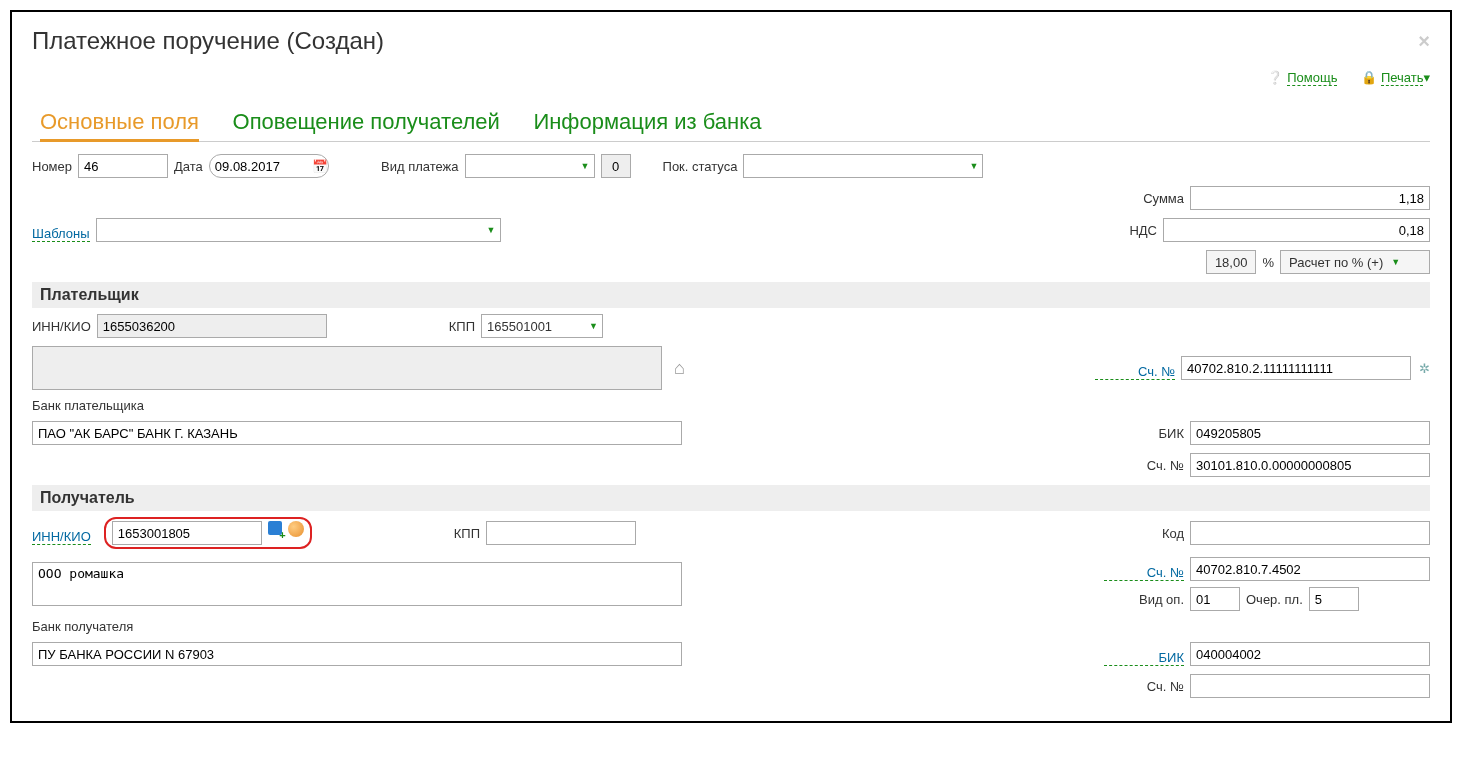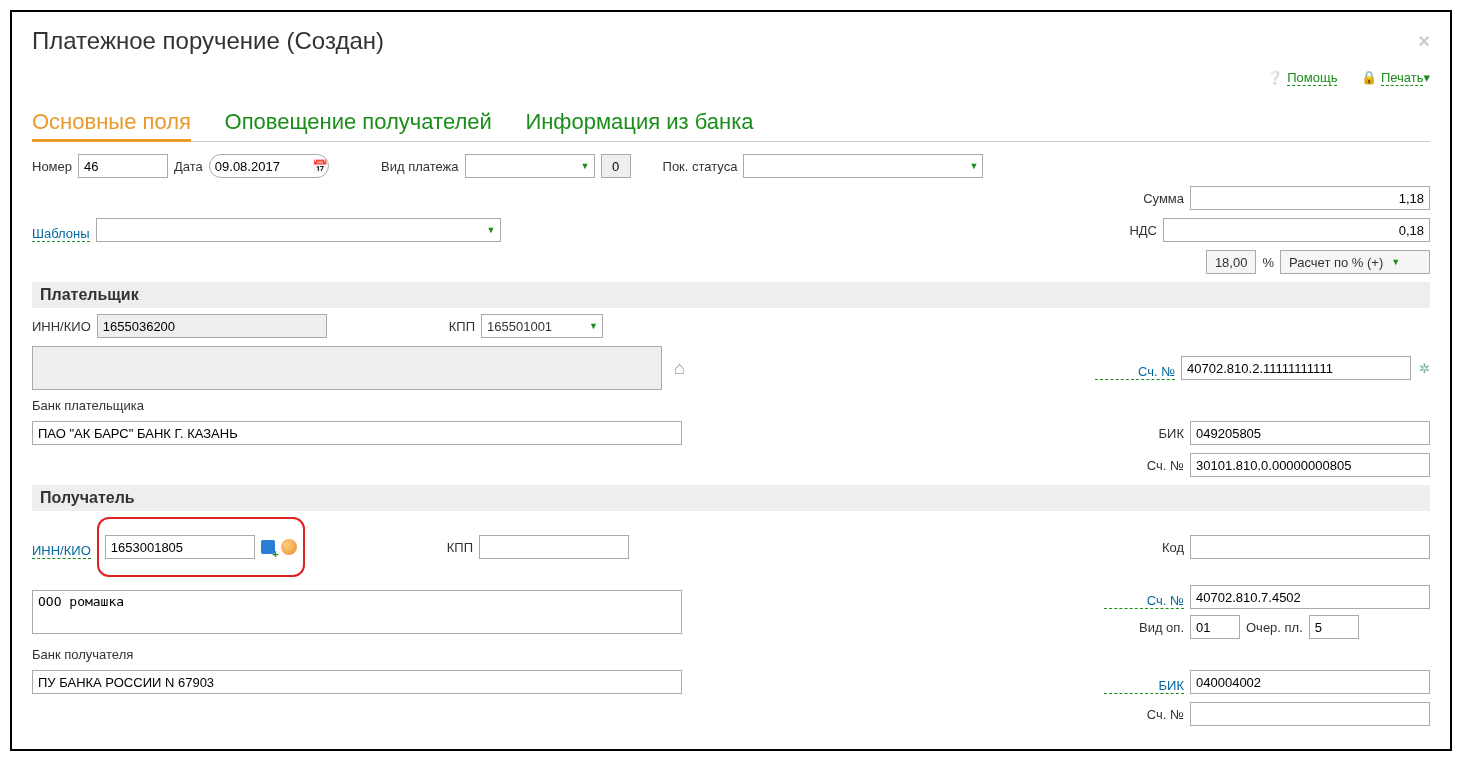--- a/index.html
+++ b/index.html
@@ -6,37 +6,37 @@
 body { font-family: Arial, sans-serif; font-size: 13px; color: #333; background: #fff; padding: 10px; }
 .window { border: 2px solid #000; padding: 15px 20px; position: relative; }
 .title-row { display: flex; justify-content: space-between; align-items: center; margin-bottom: 15px; }
 .title { font-size: 24px; font-weight: normal; color: #333; }
 .close-x { color: #ccc; font-size: 20px; cursor: pointer; font-weight: bold; }
 .top-links { text-align: right; margin-bottom: 20px; }
 .top-links a { color: #1a8d1a; text-decoration: none; border-bottom: 1px dashed #1a8d1a; }
 .top-links .icon { color: #1a8d1a; margin-left: 20px; }
 .tabs { border-bottom: 1px solid #ccc; margin-bottom: 12px; }
 .tab { display: inline-block; font-size: 22px; padding: 4px 0; margin-right: 30px; cursor: pointer; }
-.tab.active { color: #e89a2a; border-bottom: 3px solid #e89a2a; margin-bottom: -1px; }
+.tab.active { color: #e89a2a; border-bottom: 3px solid #e89a2a; margin-bottom: -1px; margin-left: 8px; }
 .tab.inactive { color: #1a8d1a; }
 .row { display: flex; align-items: center; margin-bottom: 8px; gap: 6px; }
 .label { color: #333; white-space: nowrap; }
 .label-link { color: #0369a1; border-bottom: 1px dashed #1a8d1a; cursor: pointer; white-space: nowrap; margin-top: 7px; }
 input[type="text"], .dropdown, .textarea { border: 1px solid #aaa; background: #fff; padding: 3px 5px; font-size: 13px; height: 24px; }
 input[readonly] { background: #eee; }
 .dropdown { position: relative; background: #fff; display: inline-flex; align-items: center; justify-content: space-between; padding-right: 18px; }
 .dropdown::after { content: "▼"; position: absolute; right: 4px; color: #1a8d1a; font-size: 9px; }
 .textarea { height: 44px; background: #eee; resize: none; }
 .section-header { background: #eee; font-weight: bold; font-size: 16px; padding: 4px 8px; margin: 8px 0 6px 0; }
 .cal-icon { color: #999; margin-left: -22px; margin-right: 10px; pointer-events: none; }
 .right-align input { text-align: right; }
 .spacer { flex: 1; }
 .home-icon { color: #999; font-size: 18px; margin-left: 6px; }
 .gear-icon { color: #7aa; margin-left: 2px; }
-.highlight-box { border: 2px solid #d22; border-radius: 12px; padding: 16px 6px; display: inline-flex; align-items: center; gap: 6px; }
+.highlight-box { border: 2px solid #d22; border-radius: 12px; padding: 2px 6px; display: inline-flex; gap: 6px; margin-left: 7px; }
 .blue-cube { width: 14px; height: 14px; background: #2a7fd4; border-radius: 2px; position: relative; display: inline-block; }
 .blue-cube::after { content: "+"; color: #1a8d1a; position: absolute; bottom: -6px; right: -4px; font-size: 11px; font-weight: bold; }
 .orange-dot { width: 16px; height: 16px; background: radial-gradient(circle at 35% 35%, #ffcc80, #e89030); border-radius: 50%; display: inline-block; }
 .tight-label { text-align: right; min-width: 80px; }
 .btn { border: 1px solid #aaa; background: #f5f5f5; padding: 3px 8px; height: 24px; display: inline-flex; align-items: center; cursor: pointer; }
 .btn.dd::after { content: "▼"; color: #1a8d1a; font-size: 9px; margin-left: 8px; }
 .watermark { position: absolute; right: 50px; bottom: 100px; font-size: 22px; color: rgba(150,150,150,0.35); letter-spacing: 2px; font-weight: 300; pointer-events: none; display: flex; align-items: center; gap: 4px; }
 .watermark .diamond { width: 20px; height: 20px; transform: rotate(45deg); background: rgba(150,150,150,0.25); }
 </style>
 </head>

